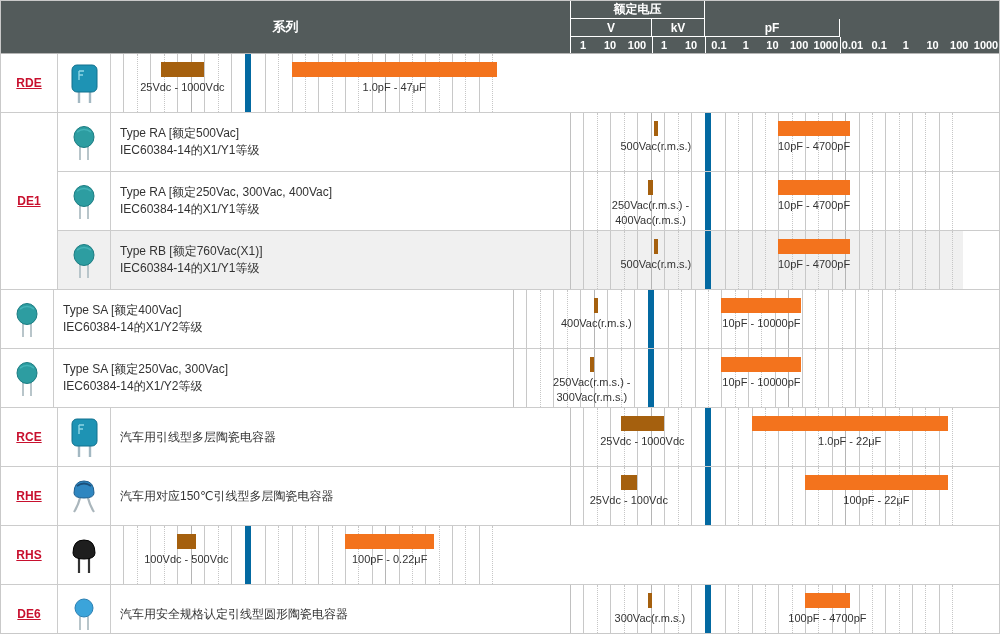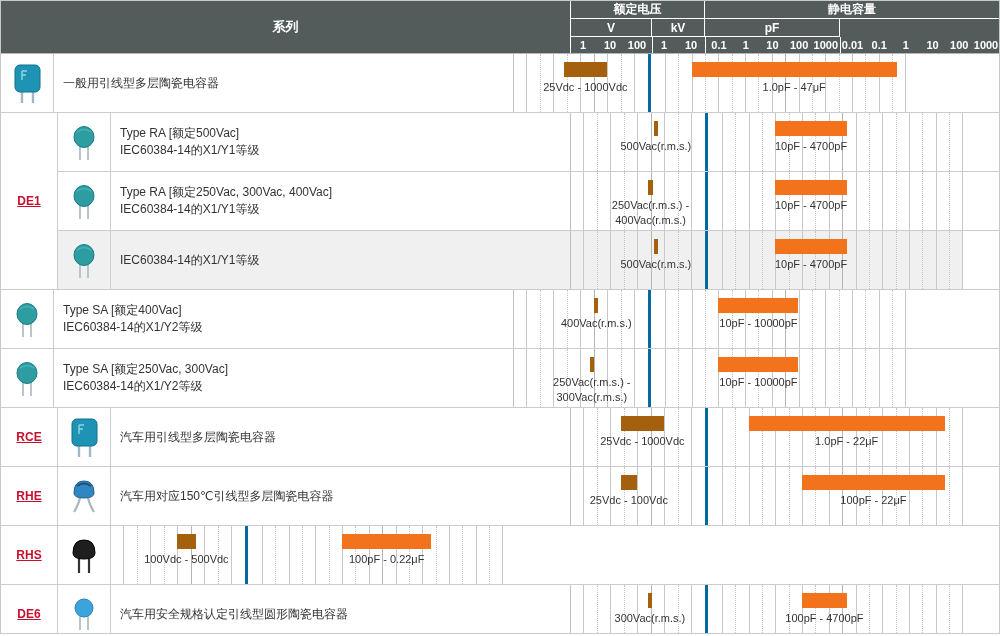--- a/index.html
+++ b/index.html
@@ -29,21 +29,21 @@
   .series-link{font-weight:bold;font-size:12px;color:var(--link-color,#c8102e);text-decoration:underline;cursor:pointer;}
   .subrows{flex:1;display:flex;flex-direction:column;}
   .subrow{display:flex;height:58px;}
   .subrow + .subrow{border-top:1px solid #ccc;}
   .cell{box-sizing:border-box;}
   .icon-cell{width:53px;border-right:1px solid #ccc;display:flex;align-items:center;justify-content:center;}
   .desc-cell{width:460px;border-right:1px solid #c0c0c0;display:flex;flex-direction:column;justify-content:center;
              padding-left:9px;font-size:12px;color:#333;line-height:17px;}
   .chart-cell{position:relative;overflow:hidden;}
   .vcell{width:134px;}
-  .ccell{width:258px;border-left:3px solid #0369a1;}
+  .ccell{width:258px;border-left:6px solid #0369a1;}
   .subrow.hl .cell{background:var(--row-highlight,#f0f0f0);}
 
   .gl{position:absolute;top:0;bottom:0;width:0;}
   .gl.solid{border-left:1px solid #c8c8c8;}
   .gl.dot{border-left:1px dotted #c6c6c6;}
   .gl.divline{border-left:1px solid #b5b5b5;}
   .bar{position:absolute;top:8px;height:15px;z-index:2;}
   .vbar{background:var(--bar-v,#a5600e);}
   .cbar{background:var(--bar-c,#f3731d);}
   .range-label{position:absolute;top:26px;transform:translateX(-50%);text-align:center;font-size:11px;color:#333;
@@ -52,21 +52,20 @@
 </style>
 </head>
 <body>
 
 <div id="lineup">
   <div class="hdr">
     <div class="hdr-series">系列</div>
     <div class="hdr-right">
       <div class="hdr-groups">
         <div class="hg v">额定电压</div>
-        <div class="hg c">静电容量</div>
       </div>
       <div class="hdr-units" id="units-row">
           <div class="hu" style="width: 81px;">V</div>
           <div class="hu" style="width: 53px;">kV</div>
           <div class="hu" style="width: 135px;">pF</div>
         </div>
       <div class="hdr-ticks" id="ticks-row">
           <span class="ht" style="left: 12px;">1</span>
           <span class="ht" style="left: 39px;">10</span>
           <span class="ht" style="left: 66px;">100</span>
@@ -84,32 +83,32 @@
           <span class="ht" style="left: 388.3px;">100</span>
           <span class="ht" style="left: 415px;">1000</span>
           <div class="ht-sep" style="left: 81px;"></div>
           <div class="ht-sep" style="left: 134px;"></div>
           <div class="ht-sep" style="left: 269px;"></div>
         </div>
     </div>
   </div>
   <div id="table-body">
       <div class="group">
+        <div class="series-cell cell-series">
+          <a class="series-link">RDE</a>
+        </div>
         <div class="subrows">
           <div class="subrow">
             <div class="cell icon-cell">
               <span class="cap-icon"><svg width="34" height="42" viewBox="0 0 34 42">
                   <path d="M12 29 V41 M23 29 V41" stroke="#a3b8c2" stroke-width="2.4" fill="none"></path>
                   <rect x="5" y="3" width="25" height="27" rx="5" fill="#1e93b4" stroke="#10718e"></rect>
                   <path d="M12 9 v9 M12 9 h5 M12 13 h4" stroke="#8fd6e4" stroke-width="1.4" fill="none"></path>
                 </svg></span>
             </div>
-            <div class="cell desc-cell">
-              <div>一般用引线型多层陶瓷电容器</div>
-            </div>
             <div class="cell chart-cell vcell">
               <div class="gl solid" style="left: 12px;"></div>
               <div class="gl dot" style="left: 25.5px;"></div>
               <div class="gl solid" style="left: 39px;"></div>
               <div class="gl dot" style="left: 52.5px;"></div>
               <div class="gl solid" style="left: 66px;"></div>
               <div class="gl divline" style="left: 79.5px;"></div>
               <div class="gl solid" style="left: 93px;"></div>
               <div class="gl dot" style="left: 106.5px;"></div>
               <div class="gl solid" style="left: 120px;"></div>
@@ -269,20 +268,21 @@
           </div>
           <div class="subrow hl">
             <div class="cell icon-cell">
               <span class="cap-icon"><svg width="26" height="37" viewBox="0 0 26 37">
                   <path d="M9 20 V36 M17 20 V36" stroke="#b8c5ca" stroke-width="2" fill="none"></path>
                   <ellipse cx="13" cy="13" rx="10" ry="10.5" fill="#2d9da1" stroke="#1b7c82"></ellipse>
                   <path d="M6 8 q7 -5 14 0" stroke="#45b4b8" stroke-width="1.6" fill="none"></path>
                 </svg></span>
             </div>
             <div class="cell desc-cell">
+              <div>Type RB [额定760Vac(X1)]</div>
               <div>IEC60384-14的X1/Y1等级</div>
             </div>
             <div class="cell chart-cell vcell">
               <div class="gl solid" style="left: 12px;"></div>
               <div class="gl dot" style="left: 25.5px;"></div>
               <div class="gl solid" style="left: 39px;"></div>
               <div class="gl dot" style="left: 52.5px;"></div>
               <div class="gl solid" style="left: 66px;"></div>
               <div class="gl divline" style="left: 79.5px;"></div>
               <div class="gl solid" style="left: 93px;"></div>

